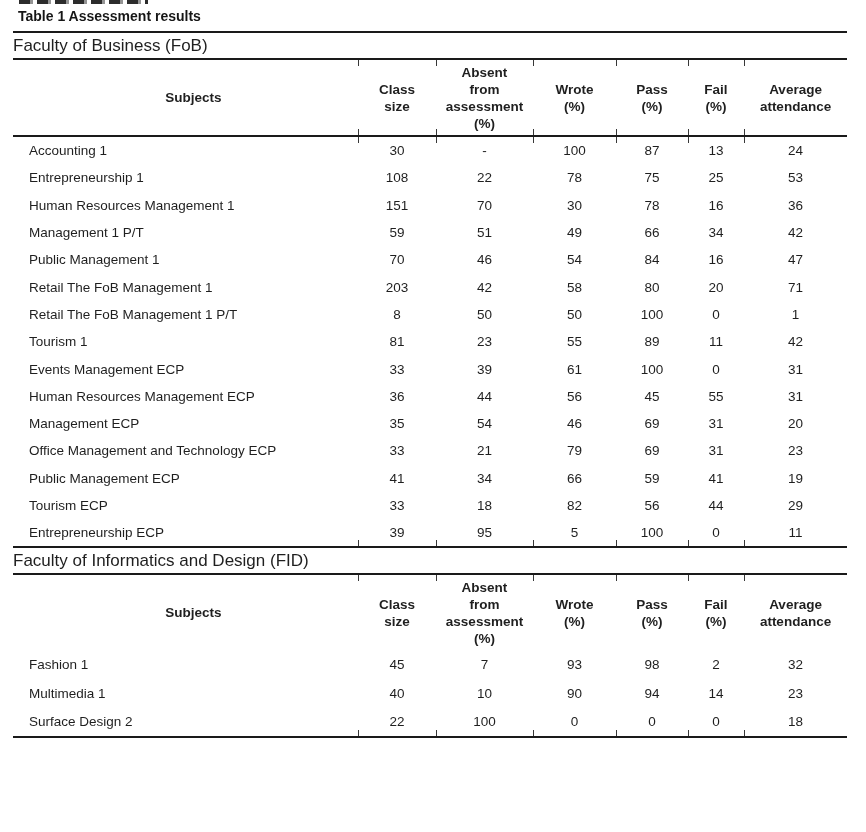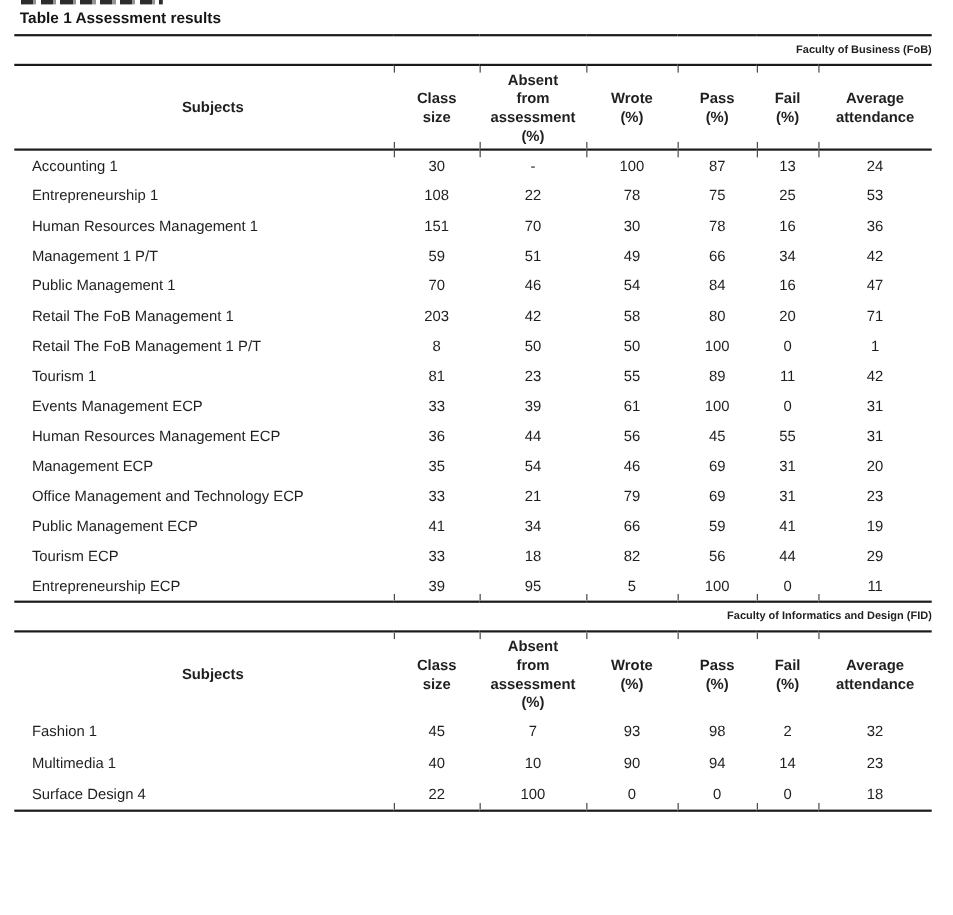--- a/index.html
+++ b/index.html
@@ -48,24 +48,24 @@
   }
   table.assessment td {
     padding: 0;
     position: relative;
     overflow: hidden;
   }
   tr.section-heading td {
     border-top: 2px solid #1a1a1a;
     border-bottom: 2px solid #1a1a1a;
     height: 25px;
-    text-align: right;
+    text-align: left;
     vertical-align: middle;
-    font-weight: bold;
-    font-size: 10px;
+    font-weight: normal;
+    font-size: 17px;
   }
   tr.col-header td {
     height: 75px;
     font-weight: bold;
     text-align: center;
     vertical-align: middle;
     line-height: 17px;
     white-space: pre-line;
   }
   tr.col-header td:first-child {
@@ -315,21 +315,21 @@
         <tr class="data-row fid">
           <td>Multimedia 1</td>
           <td>40</td>
           <td>10</td>
           <td>90</td>
           <td>94</td>
           <td>14</td>
           <td>23</td>
         </tr>
         <tr class="data-row fid ticks-bottom table-bottom">
-          <td>Surface Design 4</td>
+          <td>Surface Design 2</td>
           <td>22</td>
           <td>100</td>
           <td>0</td>
           <td>0</td>
           <td>0</td>
           <td>18</td>
         </tr>
       </tbody>
   </table>
 </div>

